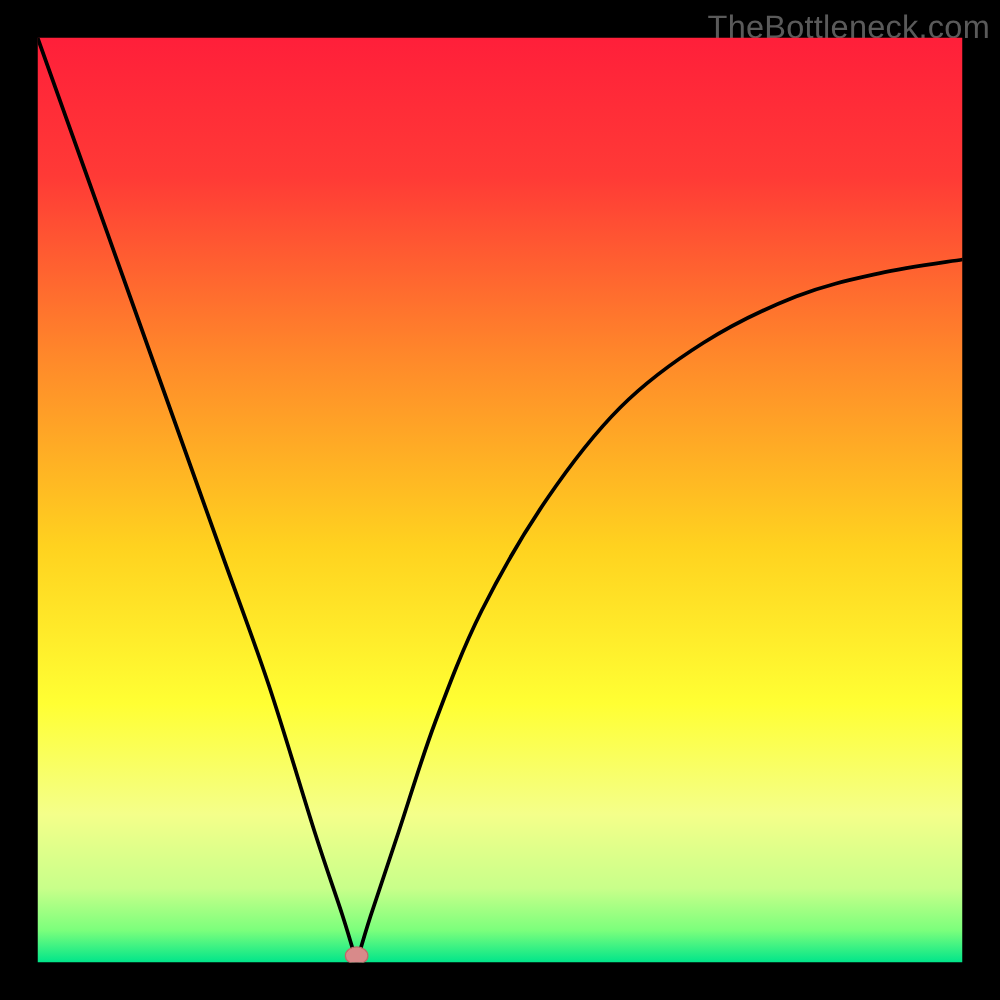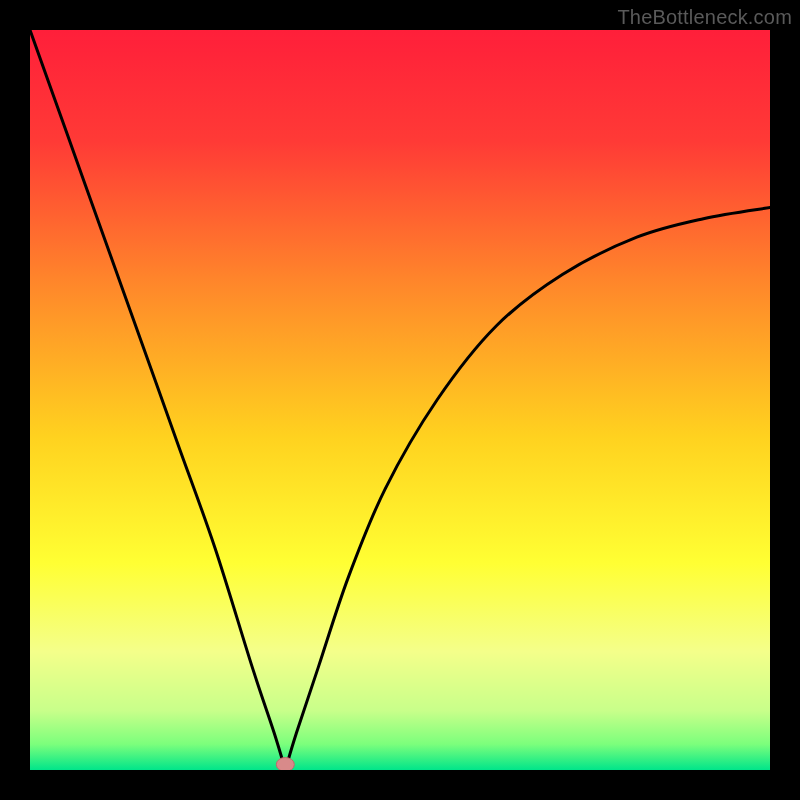--- a/index.html
+++ b/index.html
@@ -23,21 +23,21 @@
     position: absolute;
     left: 30px;
     top: 30px;
     width: 740px;
     height: 740px;
   }
   .watermark {
     position: absolute;
     top: 6px;
     right: 8px;
-    font-size: 20px;
+    font-size: 26px;
     font-weight: 400;
     color: #5a5a5a;
     letter-spacing: 0.2px;
     user-select: none;
   }
 </style>
 </head>
 <body>
 
 <div class="frame">

